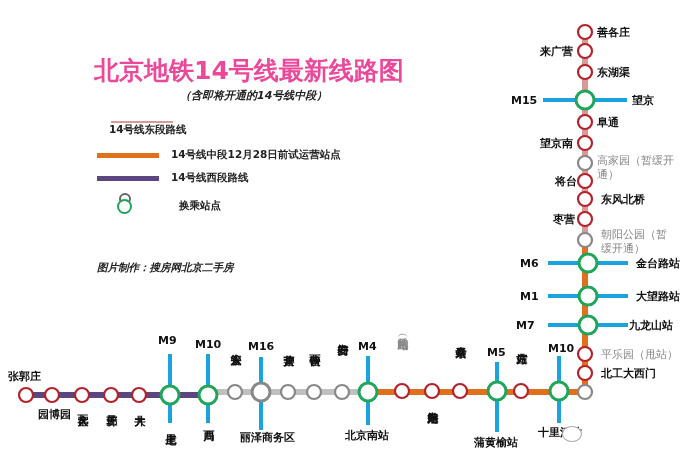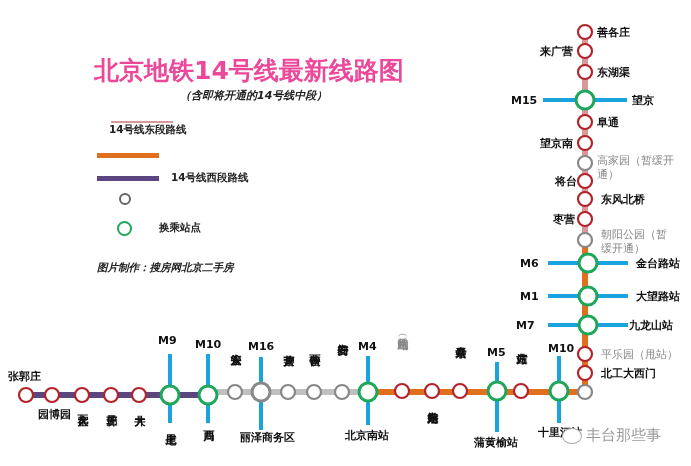--- a/index.html
+++ b/index.html
@@ -26,29 +26,30 @@
 
 <div class="title">北京地铁14号线最新线路图</div>
 <div class="subtitle">（含即将开通的14号线中段）</div>
 
 <div class="legend-row" style="top:121px;flex-direction:column;">
   <div class="legend-swatch" style="background:#d9999b;"></div>
   <span class="legend-label">14号线东段路线</span>
 </div>
 <div class="legend-row" style="top:147px;">
   <div class="legend-swatch" style="background:#e0701e;"></div>
+  <span class="legend-label">14号线中段12月28日前试运营站点</span>
 </div>
 <div class="legend-row" style="top:170px;align-items:center;">
   <div class="legend-swatch" style="background:#5b4680;"></div>
   <span class="legend-label">14号线西段路线</span>
 </div>
 <div class="legend-row" style="top:191px;">
   <div class="legend-circle" style="border:2px solid #666;"></div>
 </div>
-<div class="legend-row" style="top:220px;">
+<div class="legend-row" style="top:198px;gap:20px;">
   <div class="legend-circle" style="width:15px;height:15px;border:2.5px solid #1fa65a;margin-left:20px;margin-right:27px;"></div>
   <span class="legend-label" style="margin-left:0;">换乘站点</span>
 </div>
 
 <div class="credit">图片制作：搜房网北京二手房</div>
 
 <svg width="691" height="466" viewBox="0 0 691 466">
 
   <g stroke="#1aa3dc" stroke-width="4">
     <line x1="543" y1="100" x2="627" y2="100"></line>
@@ -164,14 +165,13 @@
 <div class="vlabel" style="left:282px; top:346px;">菜户营</div>
 <div class="vlabel" style="left:229px; top:345px;">东管头</div>
 <div class="vlabel" style="left:202px; top:422px;">西局</div>
 <div class="vlabel" style="left:164px; top:425px;">七里庄</div>
 <div class="vlabel" style="left:133px; top:406px;">大井</div>
 <div class="vlabel" style="left:105px; top:406px;">郭庄子</div>
 <div class="vlabel" style="left:76px; top:406px;">大瓦窑</div>
 
 <div class="watermark">
   <span class="wm-icon"></span>
-  <span>丰台那些事</span>
 </div>
 
 </body></html>

